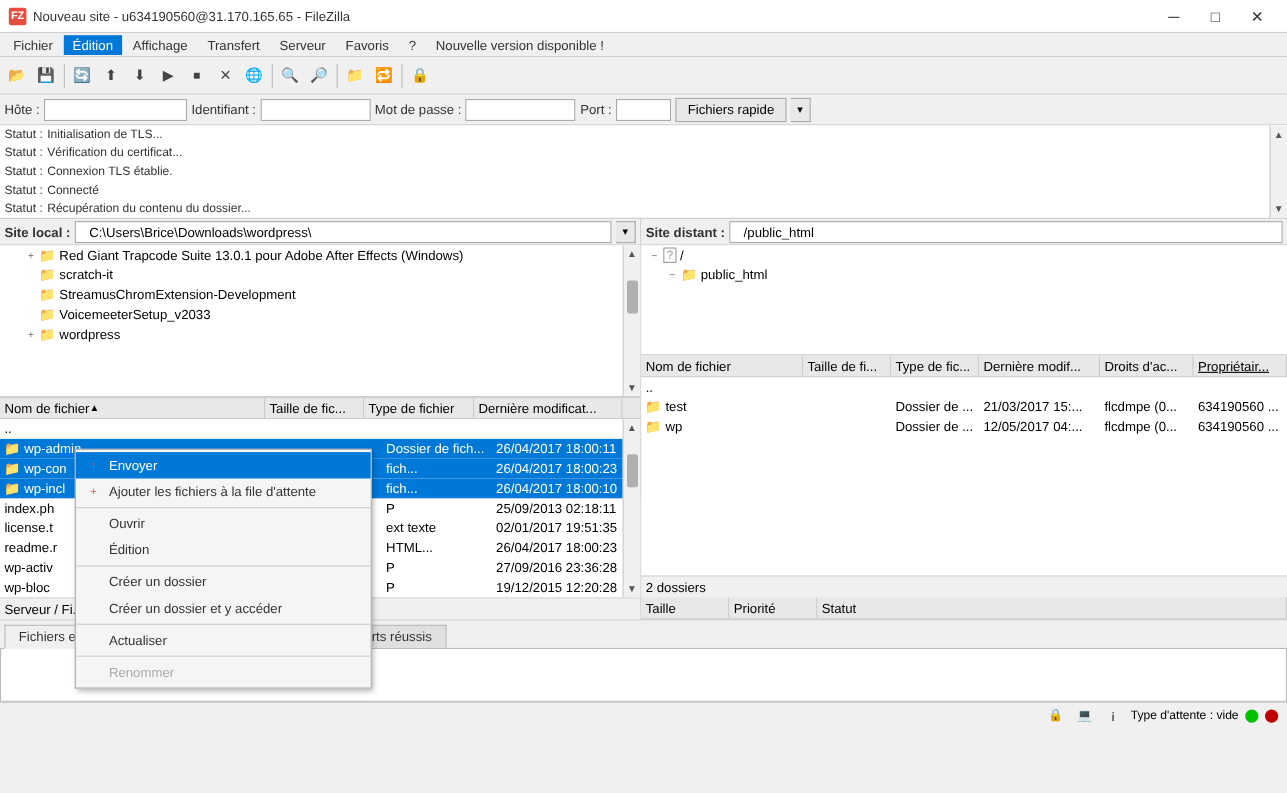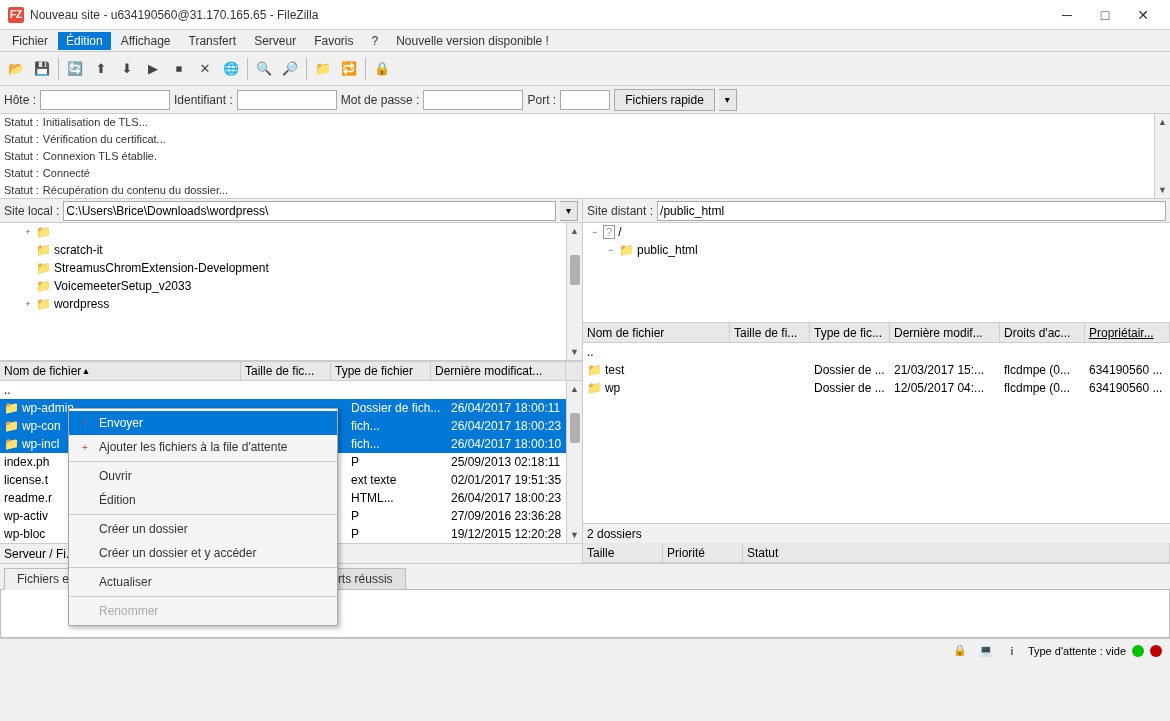--- a/index.html
+++ b/index.html
@@ -122,28 +122,28 @@
     }
     .pathbar {
       display: flex;
       align-items: center;
       gap: 4px;
       padding: 0 4px;
       background: #f0f0f0;
     }
     #pathbar-local { width: 583px; border-right: 1px solid #ccc; }
     #pathbar-remote { flex: 1; }
-    .path-label { font-size: 12px; color: #333; white-space: nowrap; }
+    .path-label { font-size: 12px; color: #333; white-space: nowrap; font-weight: bold; }
     .path-input {
       flex: 1;
       height: 20px;
       border: 1px solid #aaa;
       background: white;
       font-size: 12px;
-      padding: 0 2px;
+      padding: 0 12px;
     }
     .path-dropdown {
       width: 18px; height: 20px;
       background: #e8e8e8;
       border: 1px solid #aaa;
       border-left: none;
       cursor: pointer;
       display: flex; align-items: center; justify-content: center;
       font-size: 10px;
     }
@@ -477,20 +477,21 @@
 
 <div id="mainpanels">
 
   <div id="local-panel">
 
     <div id="local-tree" style="height:100px; position:relative; background:white; border-bottom:1px solid #ccc;">
       <div class="tree-item">
         <span class="tree-indent" style="width:16px"></span>
         <span class="tree-expander">+</span>
         <span style="margin-right:3px;color:#e8c84a;font-size:12px;">📁</span>
+        <span>Red Giant Trapcode Suite 13.0.1 pour Adobe After Effects (Windows)</span>
       </div>
       <div class="tree-item">
         <span class="tree-indent" style="width:16px"></span>
         <span class="tree-expander"> </span>
         <span style="margin-right:3px;color:#e8c84a;font-size:12px;">📁</span>
         <span>scratch-it</span>
       </div>
       <div class="tree-item">
         <span class="tree-indent" style="width:16px"></span>
         <span class="tree-expander"> </span>

